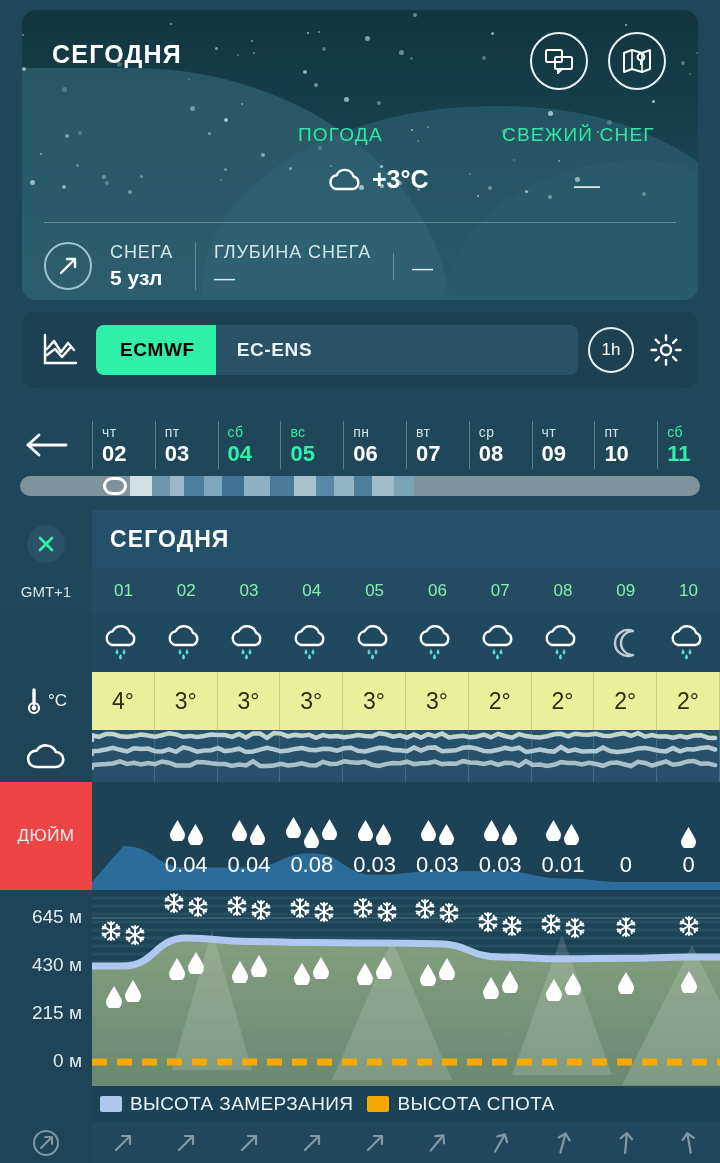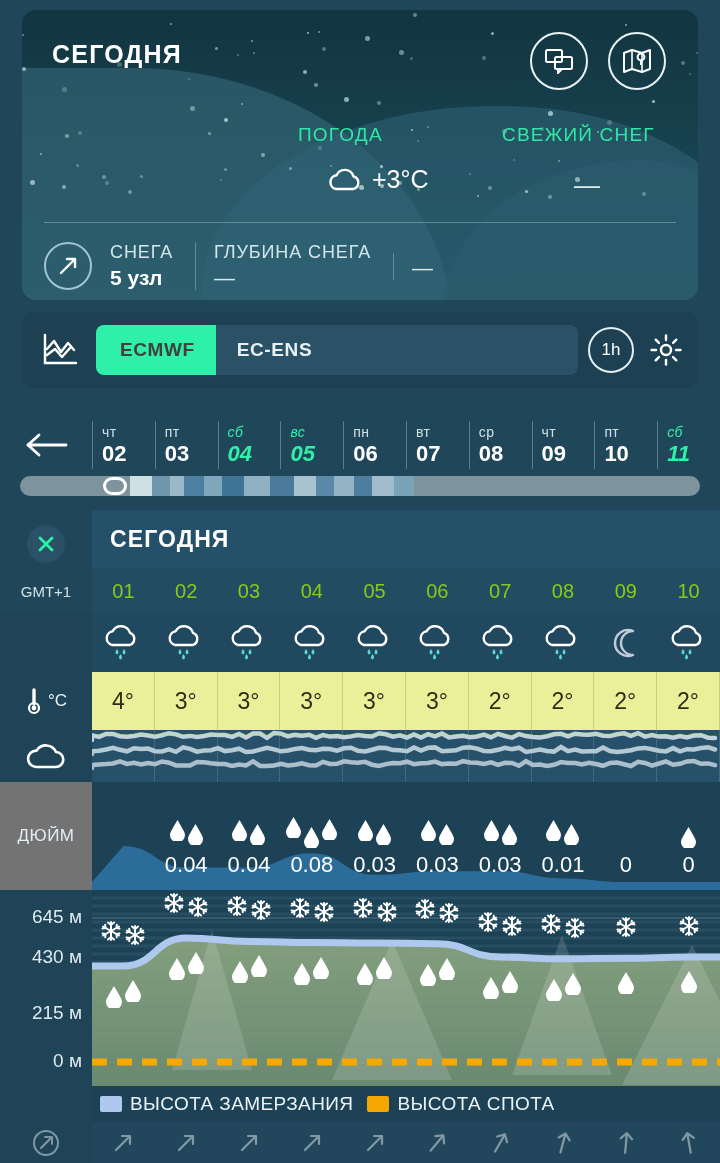--- a/index.html
+++ b/index.html
@@ -47,21 +47,21 @@
   }
   .circ-btn.chat{ right:110px; }
   .circ-btn.map{ right:32px; }
   .col-label{
     position:absolute; font-size:19px; letter-spacing:1.2px; color:#2ee8a4; font-weight:500;
   }
   .col-label.weather{ left:276px; top:114px; }
   .col-label.freshsnow{ left:480px; top:114px; }
   .hdr-weather-val{
     position:absolute; left:306px; top:155px; display:flex; align-items:center; gap:10px;
-    font-size:25px; font-weight:normal; color:#fff;justify-content:space-between;
+    font-size:25px; font-weight:bold; color:#fff;justify-content:space-between;
   }
   .hdr-fresh-val{
     position:absolute; left:552px; top:160px; font-size:26px; color:#dfeaee; font-weight:500;
   }
 
   .hdr-divider{ position:absolute; left:22px; right:22px; top:212px; height:1px; background:rgba(200,225,230,.35); }
 
   .wind-row{ position:absolute; left:22px; right:22px; top:225px; height:62px; display:flex; align-items:center; }
   .wind-dial{
     width:48px; height:48px; border-radius:50%; border:2px solid #9fc4d6;
@@ -80,39 +80,39 @@
   }
   .graph-icon{ width:52px; display:flex; justify-content:center; align-items:center; cursor:pointer; }
   .model-tabs{
     flex:1; height:50px; margin:0 10px; background:#2a5165; border-radius:8px;
     display:flex; align-items:stretch; overflow:hidden;
   }
   .model-tab{
     display:flex; align-items:center; justify-content:center; padding:0 21px;
     font-size:19px; font-weight:bold; color:#e7f1f4; letter-spacing:.6px; cursor:pointer; white-space:nowrap;
   }
-  .model-tab.active{ background:#2ff0a8; color:#404040;padding-left:24px; }
+  .model-tab.active{ background:#2ff0a8; color:#000000;padding-left:24px; }
   .hour-badge{
     width:46px; height:46px; border-radius:50%; border:2px solid #e4eff1;
     display:flex; align-items:center; justify-content:center;
     font-size:17px; color:#fff; margin-right:12px; cursor:pointer; flex:none;
   }
   .gear{ width:40px; display:flex; justify-content:center; cursor:pointer; flex:none; }
 
   
   .day-strip{ position:absolute; left:0; top:415px; width:720px; height:60px; display:flex; align-items:center; }
   .back-arrow{ width:92px; display:flex; justify-content:center; align-items:center; cursor:pointer; }
   .days{ flex:1; display:flex; height:48px; }
   .day{
     flex:1; border-left:1px solid rgba(160,195,205,.45); display:flex; flex-direction:column;
     justify-content:center; padding-left:9px; cursor:pointer;
   }
   .day .dow{ font-size:14px; color:#cfe0e5; letter-spacing:.4px; }
   .day .dnum{ font-size:22px; font-weight:bold; color:#fff; margin-top:1px; }
-  .day.wknd .dow, .day.wknd .dnum{ color:#2ff0a8;font-style:italic; }
+  .day.wknd .dow, .day.wknd .dnum{ color:#2ff0a8; }
 
   
   .scrollbar{
     position:absolute; left:20px; top:476px; width:680px; height:20px;
     border-radius:10px; background:#7d949c; overflow:hidden;
   }
   .sb-seg{ position:absolute; top:0; height:20px; }
   .sb-knob{
     position:absolute; left:83px; top:1px; width:24px; height:18px; border-radius:9px;
     border:3px solid #fff; background:transparent; cursor:pointer;
@@ -121,36 +121,36 @@
   .cell{ flex:1; display:flex; align-items:center; justify-content:center; position:relative; }
 
   .today-row{ position:absolute; left:92px; top:510px; width:628px; height:58px; background:#25506a; display:flex; align-items:center; }
   .today-row .t-lab{ font-size:23px; font-weight:bold; letter-spacing:1.1px; padding-left:18px; color:#fff; }
   .close-btn{
     position:absolute; left:27px; top:525px; width:38px; height:38px; border-radius:50%;
     background:#2a5165; display:flex; align-items:center; justify-content:center; cursor:pointer;
   }
 
   .hours-row{ position:absolute; left:92px; top:568px; width:628px; height:46px; background:#234b62; }
-  .hours-row .cell{ font-size:20px; color:#84cc16; }
+  .hours-row .cell{ font-size:17px; color:#86efac; }
   .gmt{ position:absolute; left:0; top:568px; width:92px; height:46px; display:flex; align-items:center; justify-content:center; font-size:15px; color:#cfe0e5; }
 
   .icons-row{ position:absolute; left:92px; top:614px; width:628px; height:58px; background:#20485e; }
   .icons-side{ position:absolute; left:0; top:614px; width:92px; height:58px; background:#1f4458; }
 
   .temp-row{ position:absolute; left:92px; top:672px; width:628px; height:58px; }
   .temp-row .cell{ font-size:23px; color:#2b2d16; background:#eaf09a; border-right:1px solid rgba(140,150,70,.35); }
   .temp-side{ position:absolute; left:0; top:672px; width:92px; height:58px; background:#1f4458; display:flex; align-items:center; justify-content:center; gap:5px; }
   .temp-side .unit{ font-size:17px; color:#e6f0f3; }
 
   .cloud-row{ position:absolute; left:92px; top:730px; width:628px; height:52px; background:#27506a; overflow:hidden; }
   .cloud-side{ position:absolute; left:0; top:730px; width:92px; height:52px; background:#1f4458; display:flex; align-items:center; justify-content:center; }
 
   .precip-row{ position:absolute; left:92px; top:782px; width:628px; height:108px; background:#1d4256; overflow:hidden; }
-  .precip-side{ position:absolute; left:0; top:782px; width:92px; height:108px; background:#737373; display:flex; align-items:center; justify-content:center; font-size:17px; color:#e2eef1; letter-spacing:.5px; }
+  .precip-side{ position:absolute; left:0; top:782px; width:92px; height:108px; background:#ef4444; display:flex; align-items:center; justify-content:center; font-size:17px; color:#e2eef1; letter-spacing:.5px; }
   .p-col{ position:absolute; bottom:0; top:0; display:flex; flex-direction:column; align-items:center; justify-content:flex-end; }
   .p-drops{ display:flex; align-items:flex-end; gap:3px; height:46px; padding-bottom:4px; }
   .p-val{ font-size:22px; color:#fff; padding-bottom:12px; }
 
   .elev-row{ position:absolute; left:92px; top:890px; width:628px; height:196px; background:#1d4256; overflow:hidden; }
   .elev-side{ position:absolute; left:0; top:890px; width:92px; height:196px; background:#1f4458; }
   .ax-lab{ position:absolute; right:10px; font-size:19px; color:#dfeaee;margin-left:16px; }
 
   .legend{ position:absolute; left:92px; top:1086px; width:628px; height:36px; background:#1d4256; display:flex; align-items:center; padding-left:8px; gap:14px; }
   .legend-side{ position:absolute; left:0; top:1086px; width:92px; height:36px; background:#1f4458; }
@@ -652,21 +652,21 @@
             <path d="M7.5 0 C3 8 0 12 0 15 a7.5 7.5 0 0 0 15 0 c0 -3 -3 -7 -7.5 -15 Z" fill="#fff"></path>
           </svg>
         </div>
         <div class="p-val">0</div>
       </div>
     </div>
 </div>
 
 <div class="elev-side">
   <div class="ax-lab" style="top:16px">645 м</div>
-  <div class="ax-lab" style="top:56px">430 м</div>
+  <div class="ax-lab" style="top:64px">430 м</div>
   <div class="ax-lab" style="top:112px">215 м</div>
   <div class="ax-lab" style="top:160px">0 м</div>
 </div>
 <div class="elev-row">
   <svg width="628" height="196" viewBox="0 0 628 196" preserveAspectRatio="none" style="position:absolute;inset:0;">
     <defs>
       <linearGradient id="terr" x1="0" y1="0" x2="0" y2="1">
         <stop offset="0%" stop-color="#8ba680"></stop>
         <stop offset="100%" stop-color="#6f8f73"></stop>
       </linearGradient>

